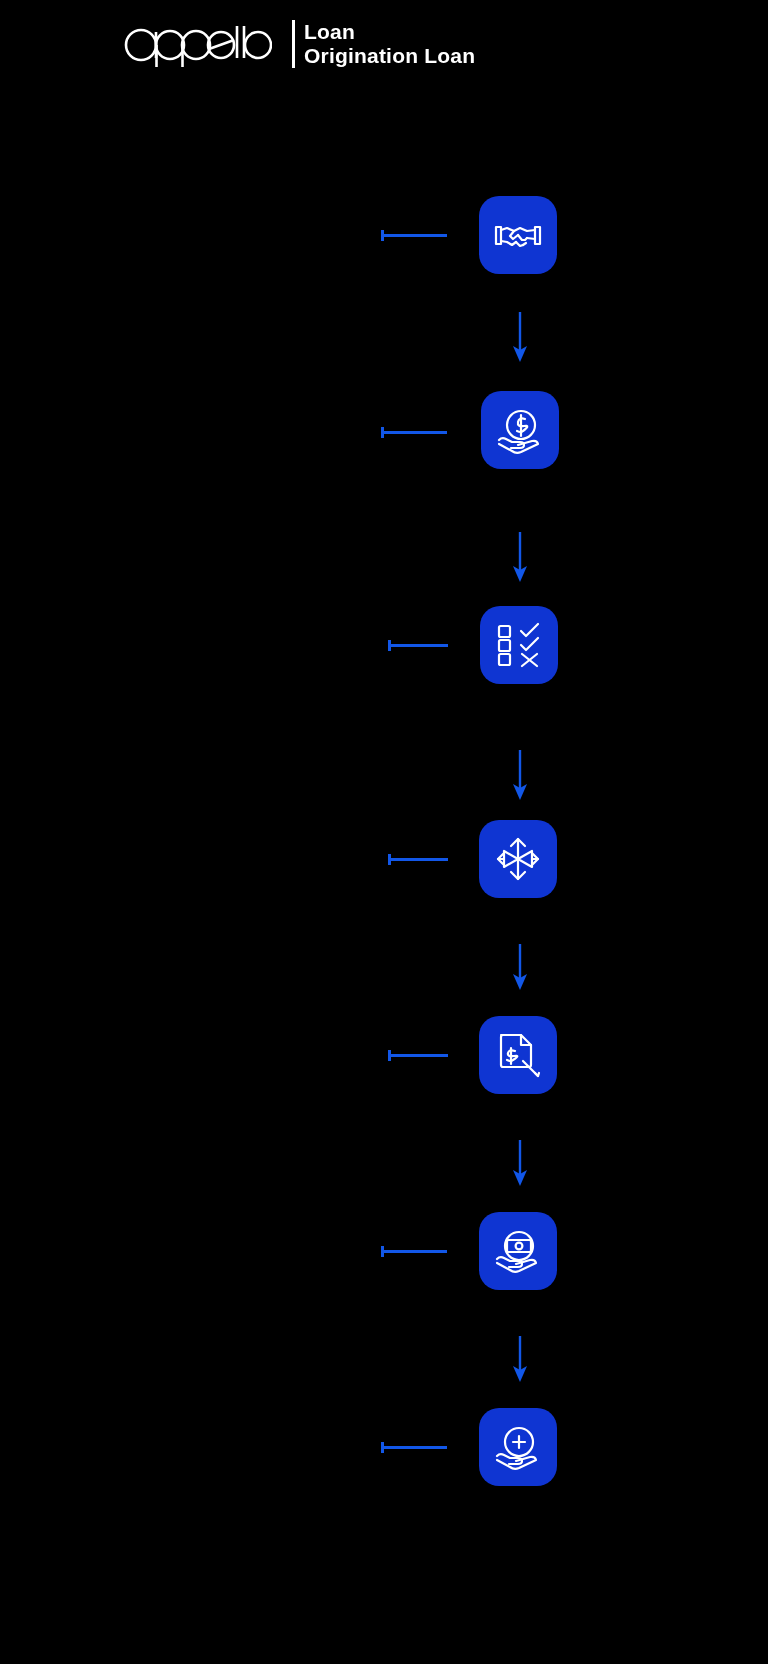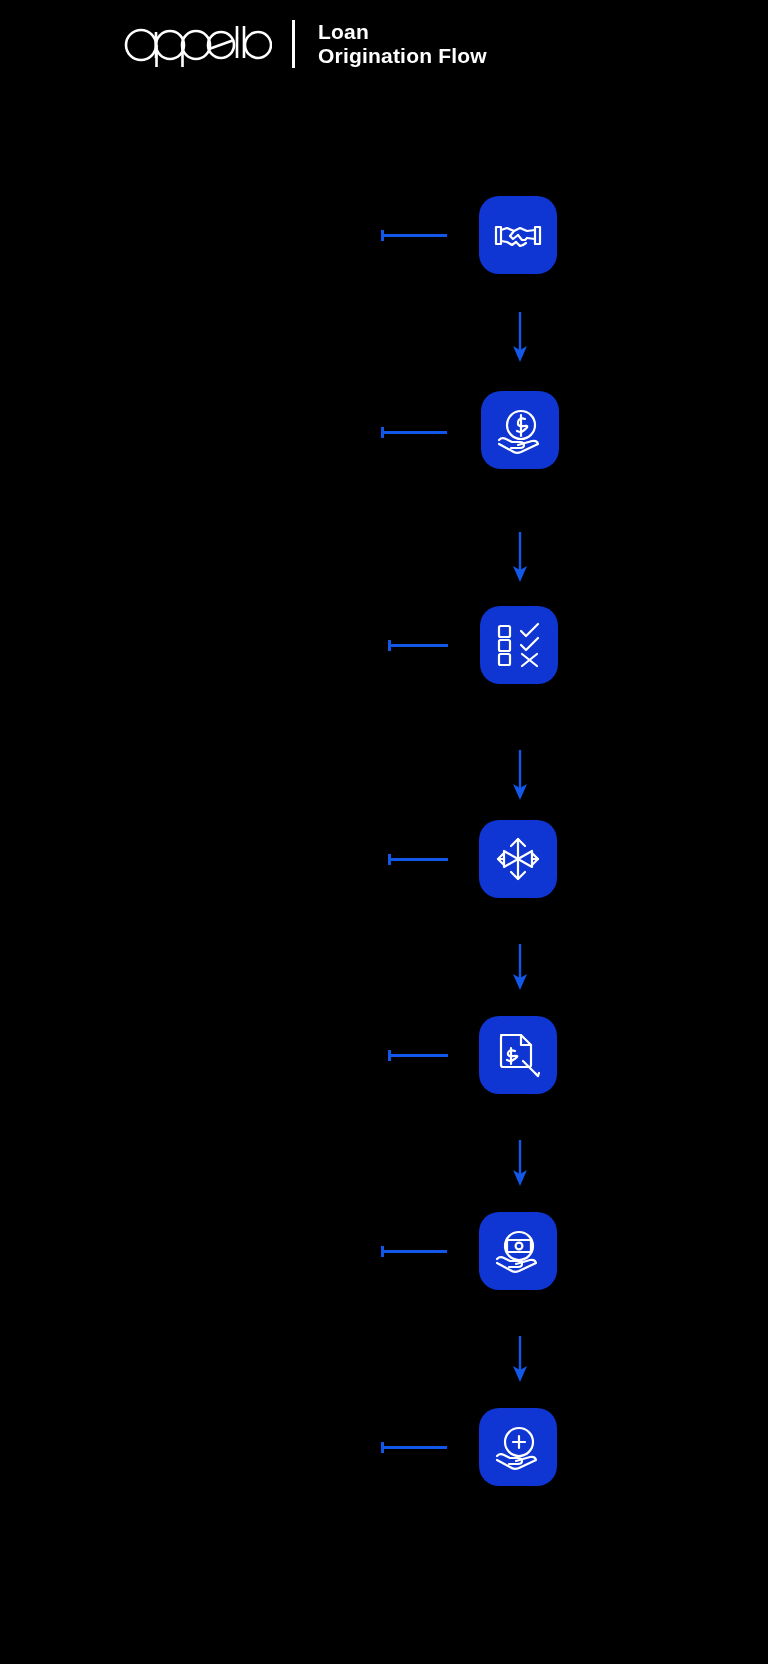--- a/index.html
+++ b/index.html
@@ -29,21 +29,21 @@
   }
   .logo-wrap svg { display: block; }
   .header-divider {
     position: absolute;
     left: 292px; top: 20px;
     width: 3px; height: 48px;
     background: #ffffff;
   }
   .header-title {
     position: absolute;
-    left: 318px; top: 20px;
+    left: 304px; top: 20px;
     width: 360px;
     color: #ffffff;
     font-size: 21px;
     font-weight: bold;
     line-height: 24px;
     letter-spacing: 0.2px;
   }
   .header-title .l1 { display: block; }
   .header-title .l2 { display: block; }
 
@@ -109,21 +109,21 @@
 
         <circle cx="134" cy="23" r="13"></circle>
       </g>
     </svg>
   </div>
 
   <div class="header-divider"></div>
 
   <div class="header-title">
     <span class="l1">Loan</span>
-    <span class="l2">Origination Flow</span>
+    <span class="l2">Origination Loan</span>
   </div>
 </div>
 
 <div class="flow">
 
   <div class="connector-cap" style="left:381px; top:230px;"></div>
   <div class="connector" style="left:381px; top:234px; width:66px;"></div>
   <div class="tile" style="left:479px; top:196px;">
     <span>
       <svg width="52" height="52" viewBox="0 0 52 52">

